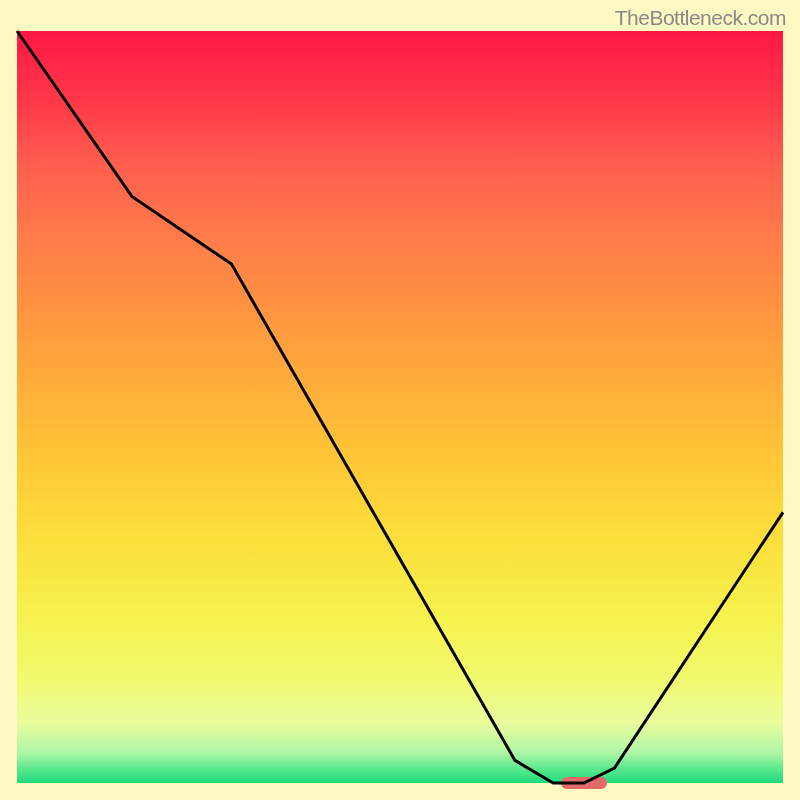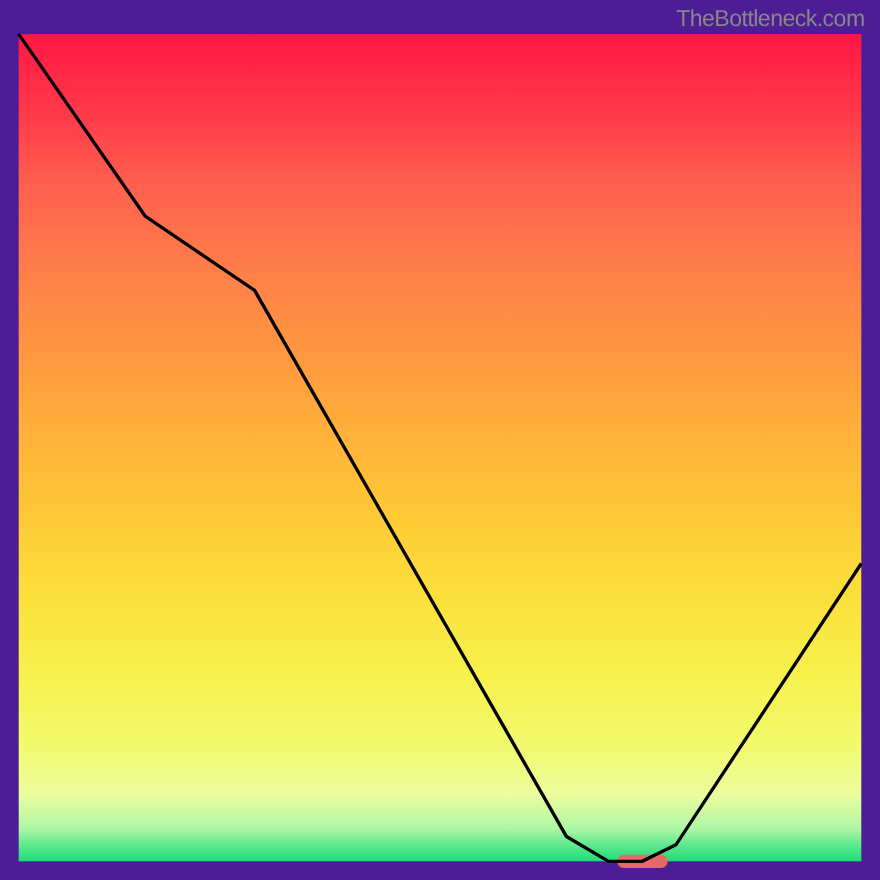--- a/index.html
+++ b/index.html
@@ -1,20 +1,20 @@
 <!DOCTYPE html>
 <html><head>
 <meta charset="utf-8">
 <style>
   * { margin: 0; padding: 0; box-sizing: border-box; }
   html, body { width: 800px; height: 800px; overflow: hidden; }
   .outer {
     width: 800px;
     height: 800px;
-    background: #4c1d95;
+    background: #fef9c3;
     position: relative;
     padding-left: 33px;
   }
   .watermark {
     position: absolute;
     top: 6px;
     right: 14px;
     color: #888;
     font-family: Arial, Helvetica, sans-serif;
     font-size: 21px;

